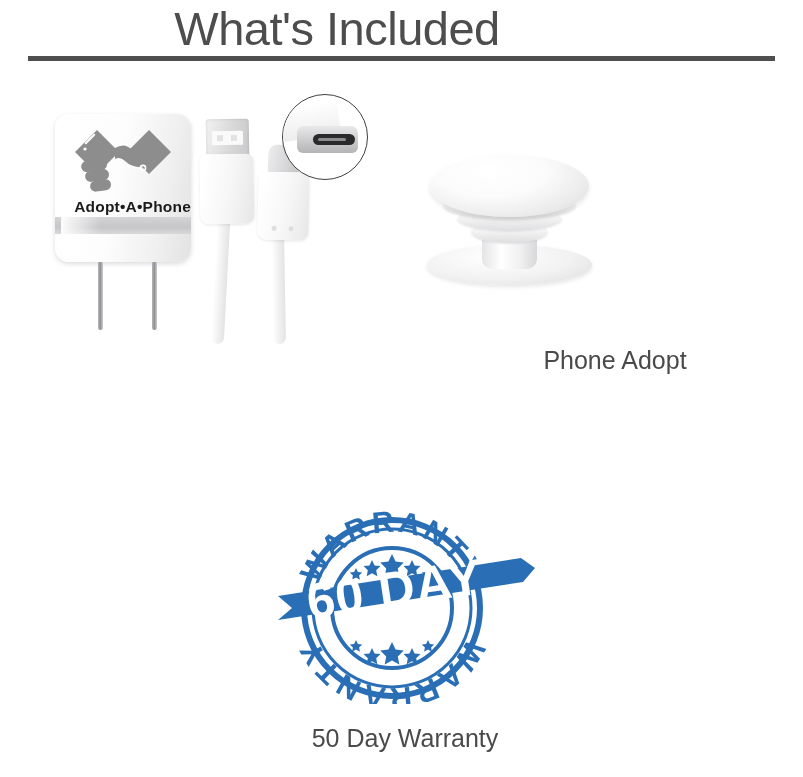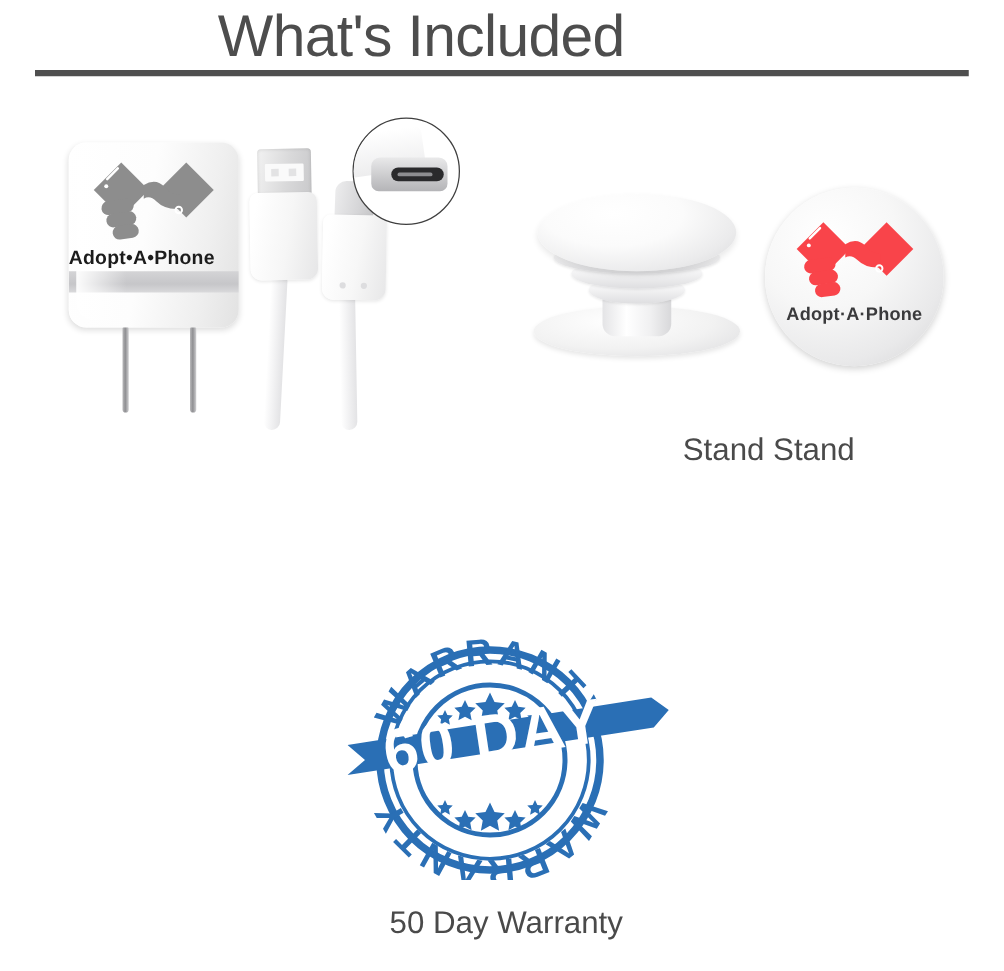--- a/index.html
+++ b/index.html
@@ -92,21 +92,21 @@
     left: 50%;
     transform: translateX(-50%);
     top: 10px;
     width: 104px;
     height: 72px;
   }
   .adapter-brand {
     position: absolute;
     left: 0; right: 0;
     top: 84px;
-    text-align: left;
+    text-align: right;
     font-size: 15.5px;
     font-weight: 700;
     color: #1c1c1c;
     letter-spacing: 0.2px;
     font-family: "Liberation Sans", sans-serif;
   }
   .prong {
     position: absolute;
     top: 262px;
     width: 5px;
@@ -371,41 +371,23 @@
 
   <div class="popgrip">
     <div class="plate"></div>
     <div class="stem"></div>
     <div class="ring r1"></div>
     <div class="ring r2"></div>
     <div class="ring r3"></div>
     <div class="top"></div>
   </div>
 
-  <div class="logo-button">
-    <svg class="lb-logo" viewBox="0 0 104 72">
-      <g fill="#f9444a">
-        <path d="M4 30 L26 8 L48 30 L26 52 Z" transform="translate(0,-2)"></path>
-        <path d="M56 30 L78 8 L100 30 L78 52 Z" transform="translate(0,-2)"></path>
-        <rect x="10" y="36" width="26" height="11" rx="5.5" transform="rotate(-8 23 41)"></rect>
-        <rect x="14" y="46" width="24" height="11" rx="5.5" transform="rotate(-8 26 51)"></rect>
-        <rect x="19" y="56" width="21" height="11" rx="5.5" transform="rotate(-8 29 61)"></rect>
-        <path d="M44 24 q10 -6 17 2 q5 6 12 6 l0 11 q-12 1 -19 -6 q-5 -5 -10 -2 Z"></path>
-      </g>
-      <g fill="#ffffff">
-        <rect x="12" y="14" width="14" height="2" rx="1" transform="rotate(-45 19 15)"></rect>
-        <circle cx="14" cy="25" r="1.6"></circle>
-        <circle cx="72" cy="44" r="2.6" fill="none" stroke="#ffffff" stroke-width="1.6"></circle>
-      </g>
-    </svg>
-    <div class="lb-brand">Adopt·A·Phone</div>
-  </div>
 
   <div class="caption" id="cap-stand">
-    <div>Stand Stand</div>
+    <div>Phone Adopt</div>
   </div>
 
   <svg class="warranty" viewBox="0 0 258 208">
     <defs>
       <path id="arcTop" d="M 36 114 A 78 78 0 0 1 192 114"></path>
       <path id="arcBot" d="M 196 110 A 80 80 0 0 1 32 110"></path>
     </defs>
 
     <circle cx="114" cy="112" r="88" fill="none" stroke="#2a6fb5" stroke-width="6"></circle>
     <circle cx="114" cy="112" r="79" fill="none" stroke="#2a6fb5" stroke-width="3"></circle>

